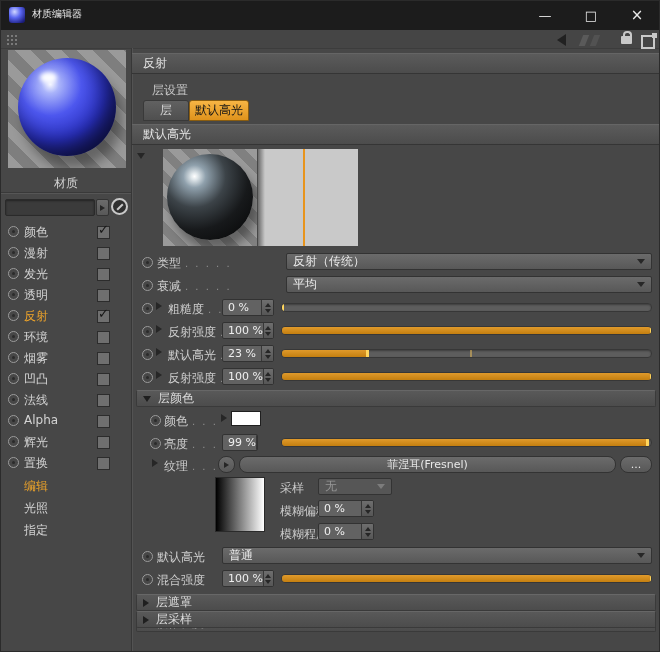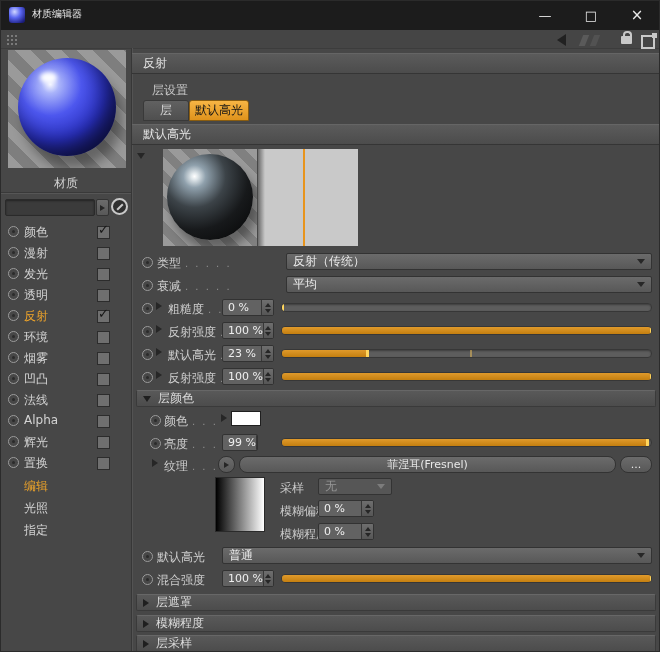--- a/index.html
+++ b/index.html
@@ -454,18 +454,18 @@
 </div>
 
 <div class="secbar" style="top:594px">
   <span class="tri-r" style="border-left-color:#1f1f1f"></span>
   <span>层遮罩</span>
 </div>
 <div class="secbar" style="top:615px">
   <span class="tri-r" style="border-left-color:#1f1f1f"></span>
   <span>模糊程度</span>
 </div>
-<div class="secbar" style="top:635px">
+<div class="secbar" style="top:611px">
   <span class="tri-r" style="border-left-color:#1f1f1f"></span>
   <span>层采样</span>
 </div>
 
 <div class="frame"></div>
 
 </body></html>

